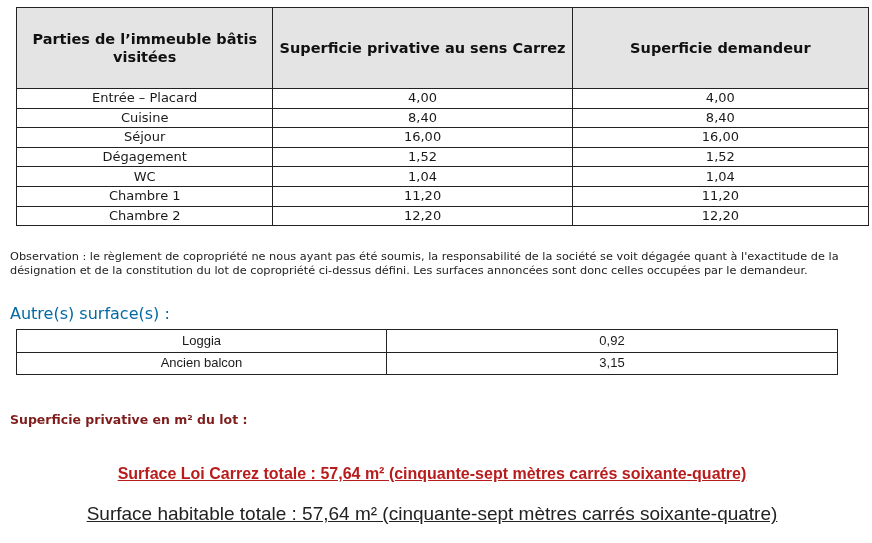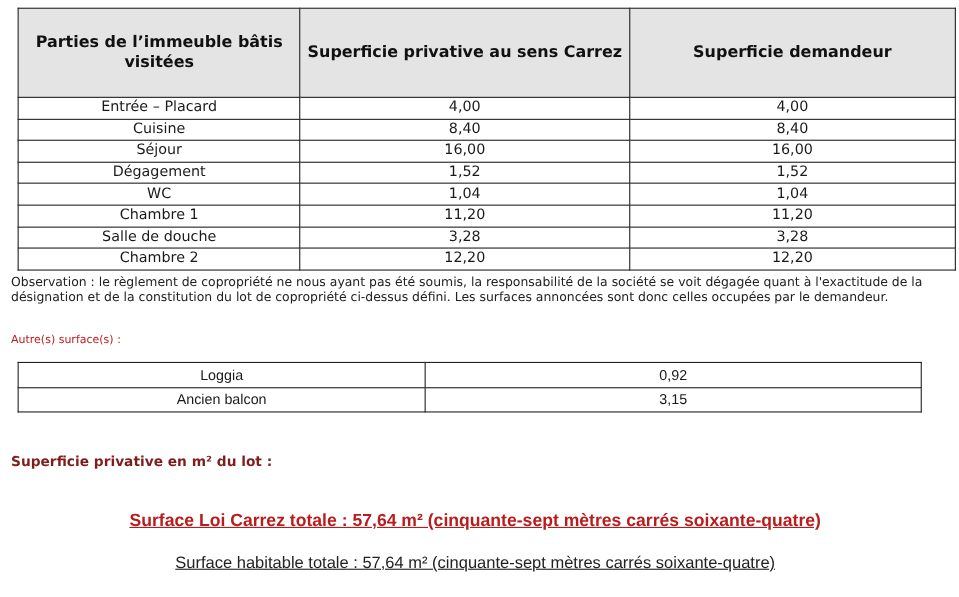--- a/index.html
+++ b/index.html
@@ -16,40 +16,40 @@
   .main-table th {
     background: #e4e4e4; font-weight: bold; font-size: 14.5px;
     height: 80px; line-height: 18px; color: #111;
   }
   .main-table td { font-size: 13px; height: 18.6px; line-height: 18px; }
   .col1 { width: 256px; } .col2 { width: 299px; } .col3 { width: 296px; }
   .obs {
     position: absolute; left: 10px; top: 250px; width: 845px;
     font-size: 11.3px; line-height: 14px; color: #222;
   }
-  .autre { position: absolute; left: 10px; top: 304px; font-size: 10px; color: #b91c1c; }
+  .autre { position: absolute; left: 10px; top: 304px; font-size: 16px; color: #0369a1; }
   .other-table { left: 16px; top: 329px; width: 822px; }
   .other-table td {
     border: 1.3px solid #222; text-align: center; font-size: 13px;
     height: 21.5px; line-height: 20px; padding: 0;
     font-family: "Liberation Sans", sans-serif;
   }
   .oc1 { width: 369px; }
   .lot-title {
     position: absolute; left: 10px; top: 412px; font-size: 12.5px;
     font-weight: bold; color: #7f1d1d;
   }
   .carrez-total {
     position: absolute; left: 0; width: 864px; top: 465px; text-align: center;
     font-family: "Liberation Sans", sans-serif; font-weight: bold; font-size: 16px;
     text-decoration: underline; color: #b91c1c;
   }
   .hab-total {
     position: absolute; left: 0; width: 864px; top: 503px; text-align: center;
-    font-family: "Liberation Sans", sans-serif; font-size: 15px;
+    font-family: "Liberation Sans", sans-serif; font-size: 19px;
     text-decoration: underline; color: #222;
   }
   .watermark {
     position: absolute; left: 18px; top: 22px; font-size: 12px; color: #d6d6d6;
   }
 </style>
 </head>
 <body>
 
 <div class="watermark">© E-Bureau</div>
@@ -87,25 +87,20 @@
       <td>WC</td>
       <td>1,04</td>
       <td>1,04</td>
     </tr>
     <tr>
       <td>Chambre 1</td>
       <td>11,20</td>
       <td>11,20</td>
     </tr>
     <tr>
-      <td>Salle de douche</td>
-      <td>3,28</td>
-      <td>3,28</td>
-    </tr>
-    <tr>
       <td>Chambre 2</td>
       <td>12,20</td>
       <td>12,20</td>
     </tr>
   </tbody>
 </table>
 
 <div class="obs">Observation : le règlement de copropriété ne nous ayant pas été soumis, la responsabilité de la société se voit dégagée quant à l'exactitude de la désignation et de la constitution du lot de copropriété ci-dessus défini. Les surfaces annoncées sont donc celles occupées par le demandeur.</div>
 
 <div class="autre">Autre(s) surface(s) :</div>

